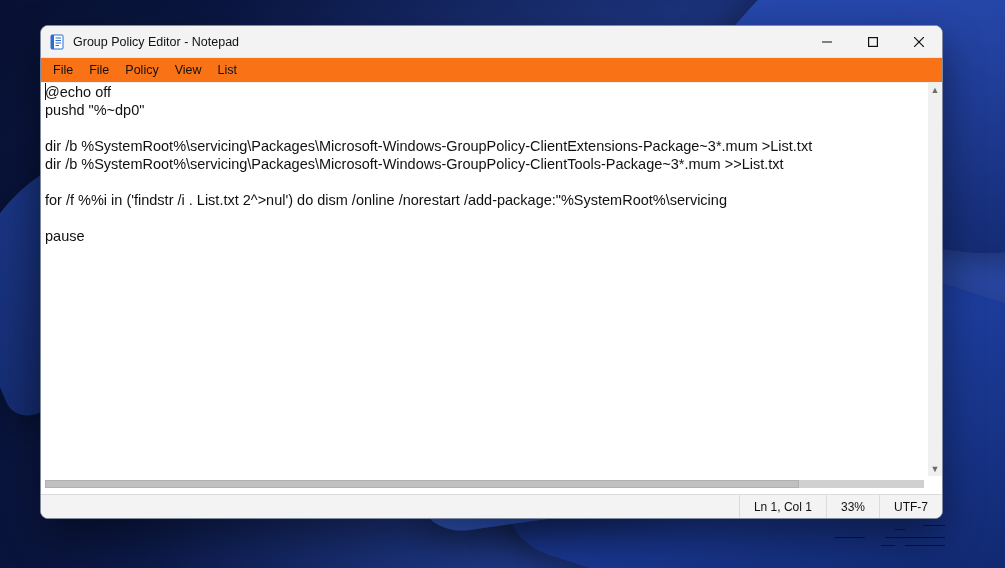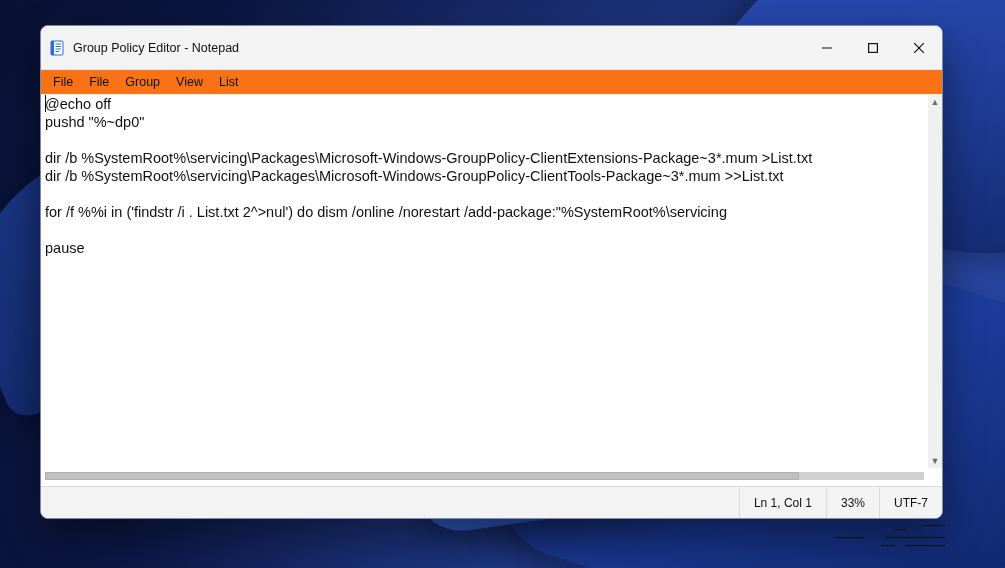--- a/index.html
+++ b/index.html
@@ -39,21 +39,21 @@
     width: 903px; height: 494px;
     background: #ffffff;
     border: 1px solid #7f8aa0;
     border-radius: 8px;
     box-shadow: 0 18px 40px rgba(0,0,0,0.45);
     display: flex;
     flex-direction: column;
     overflow: hidden;
   }
   .titlebar {
-    height: 44px;
+    height: 32px;
     background: #f3f3f3;
     display: flex;
     align-items: center;
     padding: 0 0 0 8px;
     color: #111;
     font-size: 12.5px;
     border-bottom: 1px solid #e6e6e6;
   }
   .titlebar .icon {
     width: 16px; height: 16px;
@@ -125,21 +125,21 @@
     position: absolute; left: 4px; right: 4px; top: 4px; height: 8px;
     background: #d0d0d0;
   }
   .hscroll .thumb {
     position: absolute; left: 4px; top: 4px; height: 8px; width: 85%;
     background: #c0c0c0;
     border: 1px solid #b0b0b0;
   }
 
   .statusbar {
-    height: 32px;
+    height: 24px;
     background: #f3f3f3;
     border-top: 1px solid #dcdcdc;
     display: flex;
     align-items: stretch;
     font-size: 12px;
     color: #111;
   }
   .statusbar .spacer { flex: 1; }
   .statusbar .cell {
     padding: 0 14px;
@@ -198,21 +198,21 @@
       <svg width="10" height="10">
         <line x1="0" y1="0" x2="10" y2="10" stroke-width="1.2"></line>
         <line x1="10" y1="0" x2="0" y2="10" stroke-width="1.2"></line>
       </svg>
     </div>
   </div>
 
   <div class="menubar">
     <div class="menuitem">File</div>
     <div class="menuitem">File</div>
-    <div class="menuitem">Group</div>
+    <div class="menuitem">Policy</div>
     <div class="menuitem">View</div>
     <div class="menuitem">List</div>
   </div>
 
   <div class="editor-wrap">
     <div class="editor">@echo off
 pushd "%~dp0"
 
 dir /b %SystemRoot%\servicing\Packages\Microsoft-Windows-GroupPolicy-ClientExtensions-Package~3*.mum &gt;List.txt
 dir /b %SystemRoot%\servicing\Packages\Microsoft-Windows-GroupPolicy-ClientTools-Package~3*.mum &gt;&gt;List.txt

